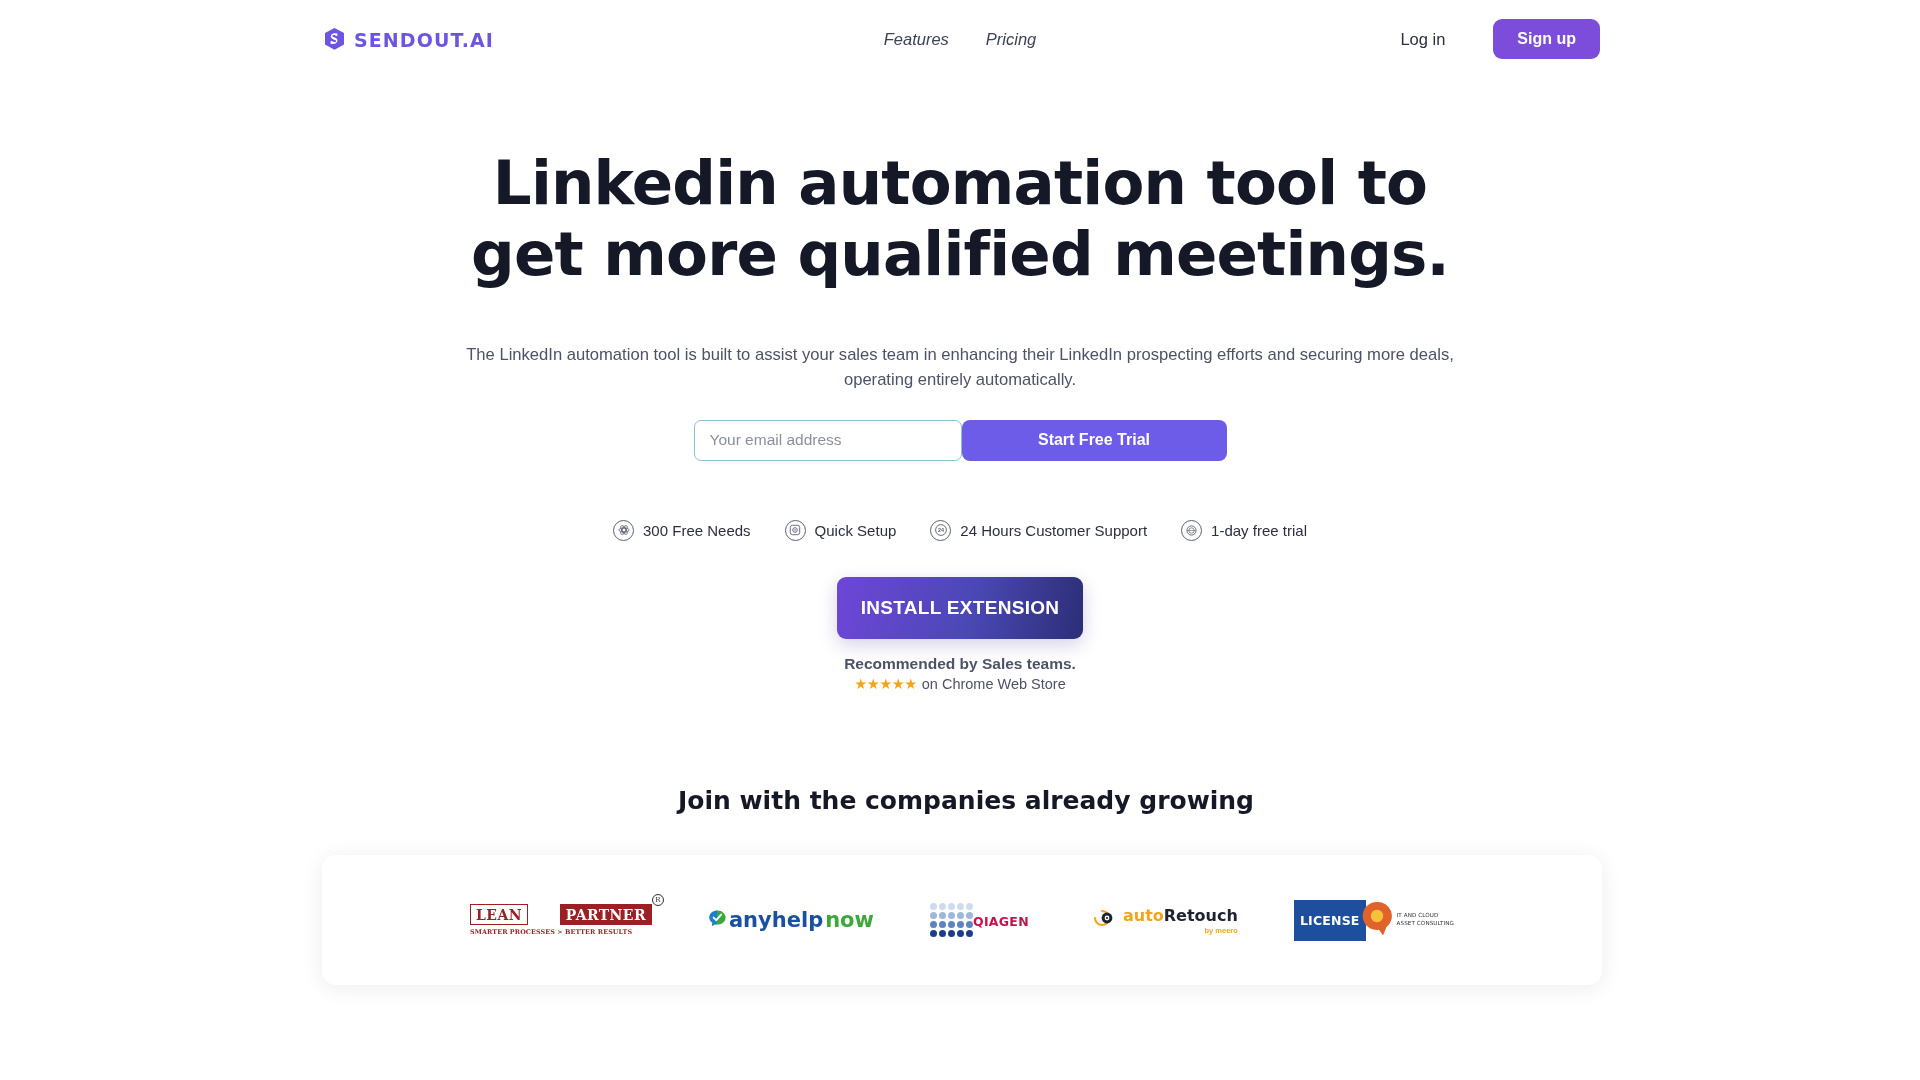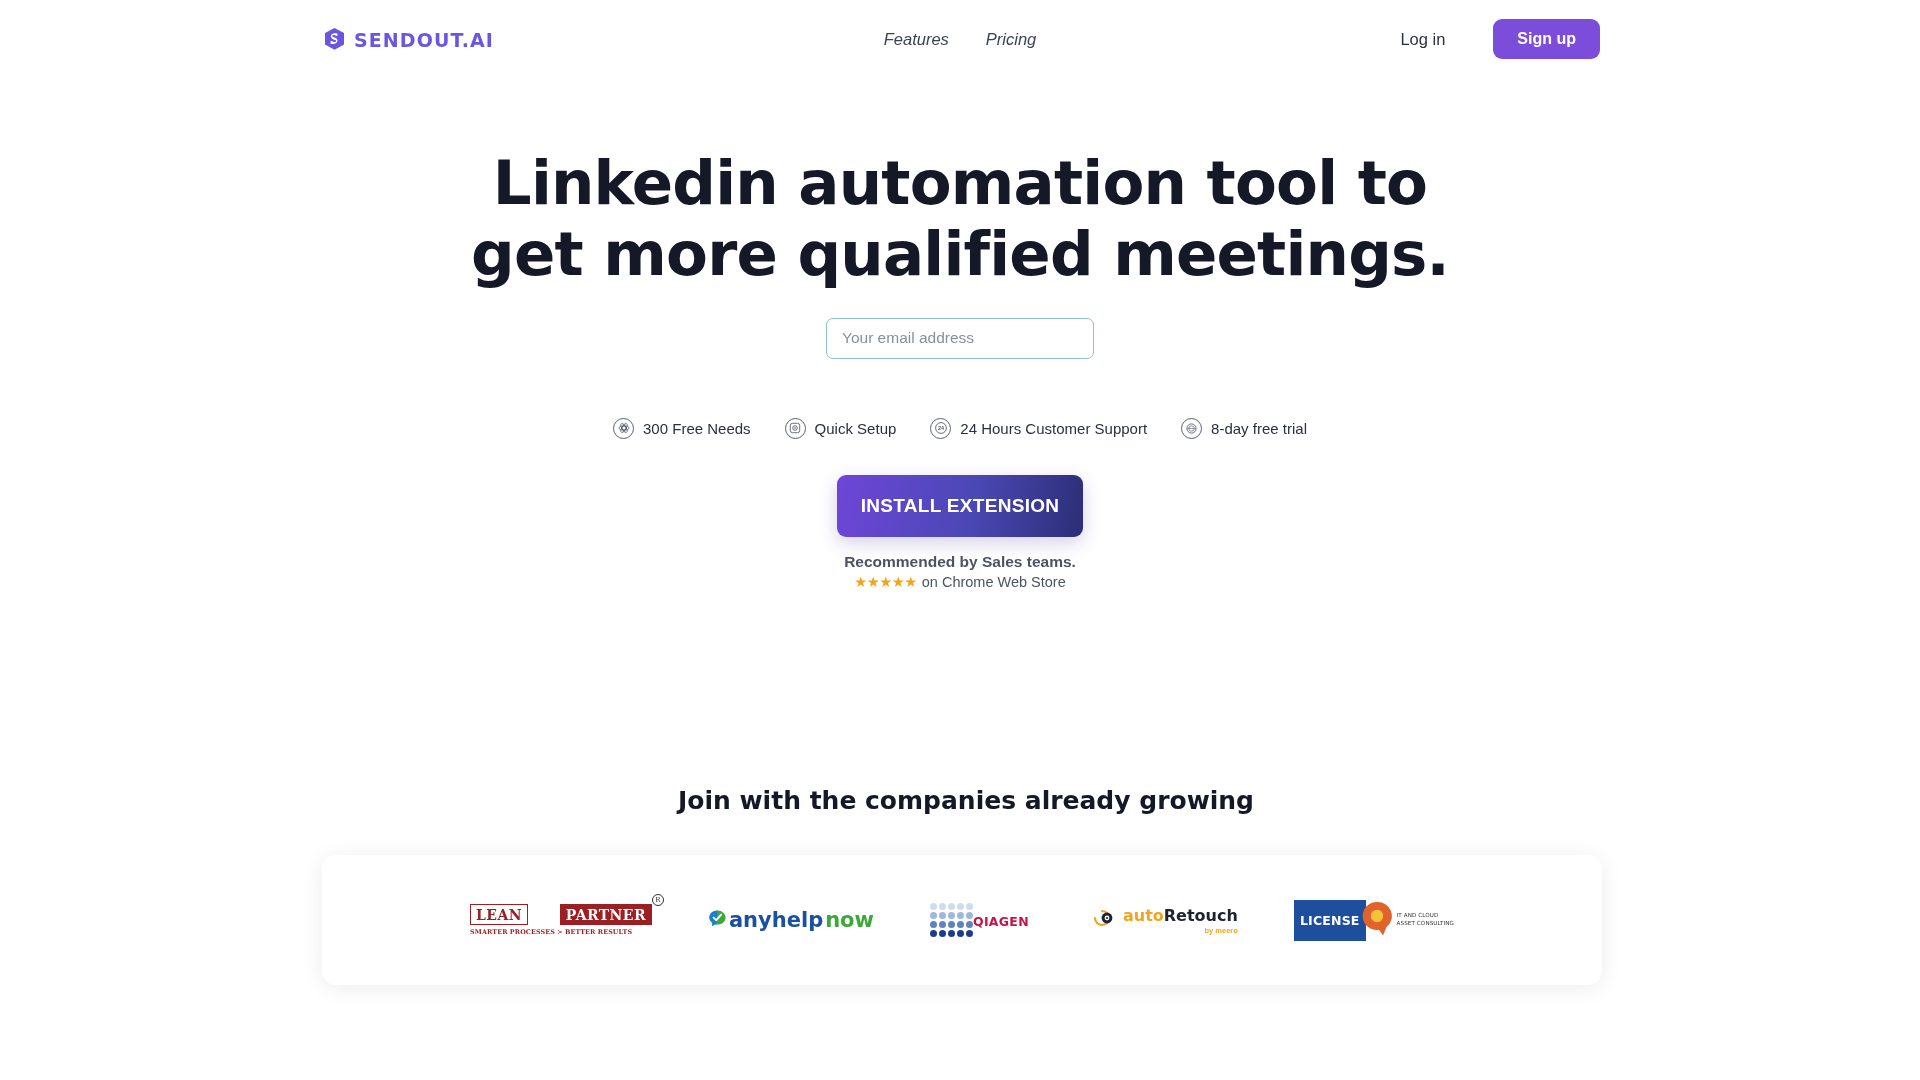--- a/index.html
+++ b/index.html
@@ -206,23 +206,25 @@
     <div class="header-right">
       <a class="login-link">Log in</a>
       <button class="signup-btn">Sign up</button>
     </div>
   </header>
 
   <section class="hero">
 
     <h1 class="hero-title">Linkedin automation tool to get more qualified meetings.</h1>
 
+    <p class="hero-sub">The LinkedIn automation tool is built to assist your sales team in enhancing their LinkedIn prospecting efforts and securing more deals, operating entirely automatically.</p>
 
     <div class="form-row">
       <input class="email-input" type="text" placeholder="Your email address" style="">
+      <button class="trial-btn">Start Free Trial</button>
     </div>
 
     <div class="badges">
 
       <div class="badge">
         <span class="badge-icon">
           <svg width="12" height="12" viewBox="0 0 12 12">
             <circle cx="6" cy="6" r="2.1" fill="none" stroke="#5a6072" stroke-width="1"></circle>
             <ellipse cx="6" cy="6" rx="5" ry="2.1" fill="none" stroke="#5a6072" stroke-width="0.8"></ellipse>
             <ellipse cx="6" cy="6" rx="5" ry="2.1" fill="none" stroke="#5a6072" stroke-width="0.8" transform="rotate(60 6 6)"></ellipse>
@@ -254,21 +256,21 @@
       </div>
 
       <div class="badge">
         <span class="badge-icon">
           <svg width="13" height="13" viewBox="0 0 13 13">
             <circle cx="6.5" cy="6.5" r="4.6" fill="none" stroke="#5a6072" stroke-width="0.9"></circle>
             <circle cx="6.5" cy="6.5" r="2.7" fill="none" stroke="#5a6072" stroke-width="0.7"></circle>
             <line x1="2.2" y1="6.5" x2="10.8" y2="6.5" stroke="#5a6072" stroke-width="0.6"></line>
           </svg>
         </span>
-        <span class="badge-label">8-day free trial</span>
+        <span class="badge-label">1-day free trial</span>
       </div>
     </div>
 
     <div class="install-wrap">
       <button class="install-btn">INSTALL EXTENSION</button>
       <div class="recommend">Recommended by Sales teams.</div>
       <div class="stars-line">
         <span class="stars">★★★★★</span>
         <span class="store-text">on Chrome Web Store</span>
       </div>

